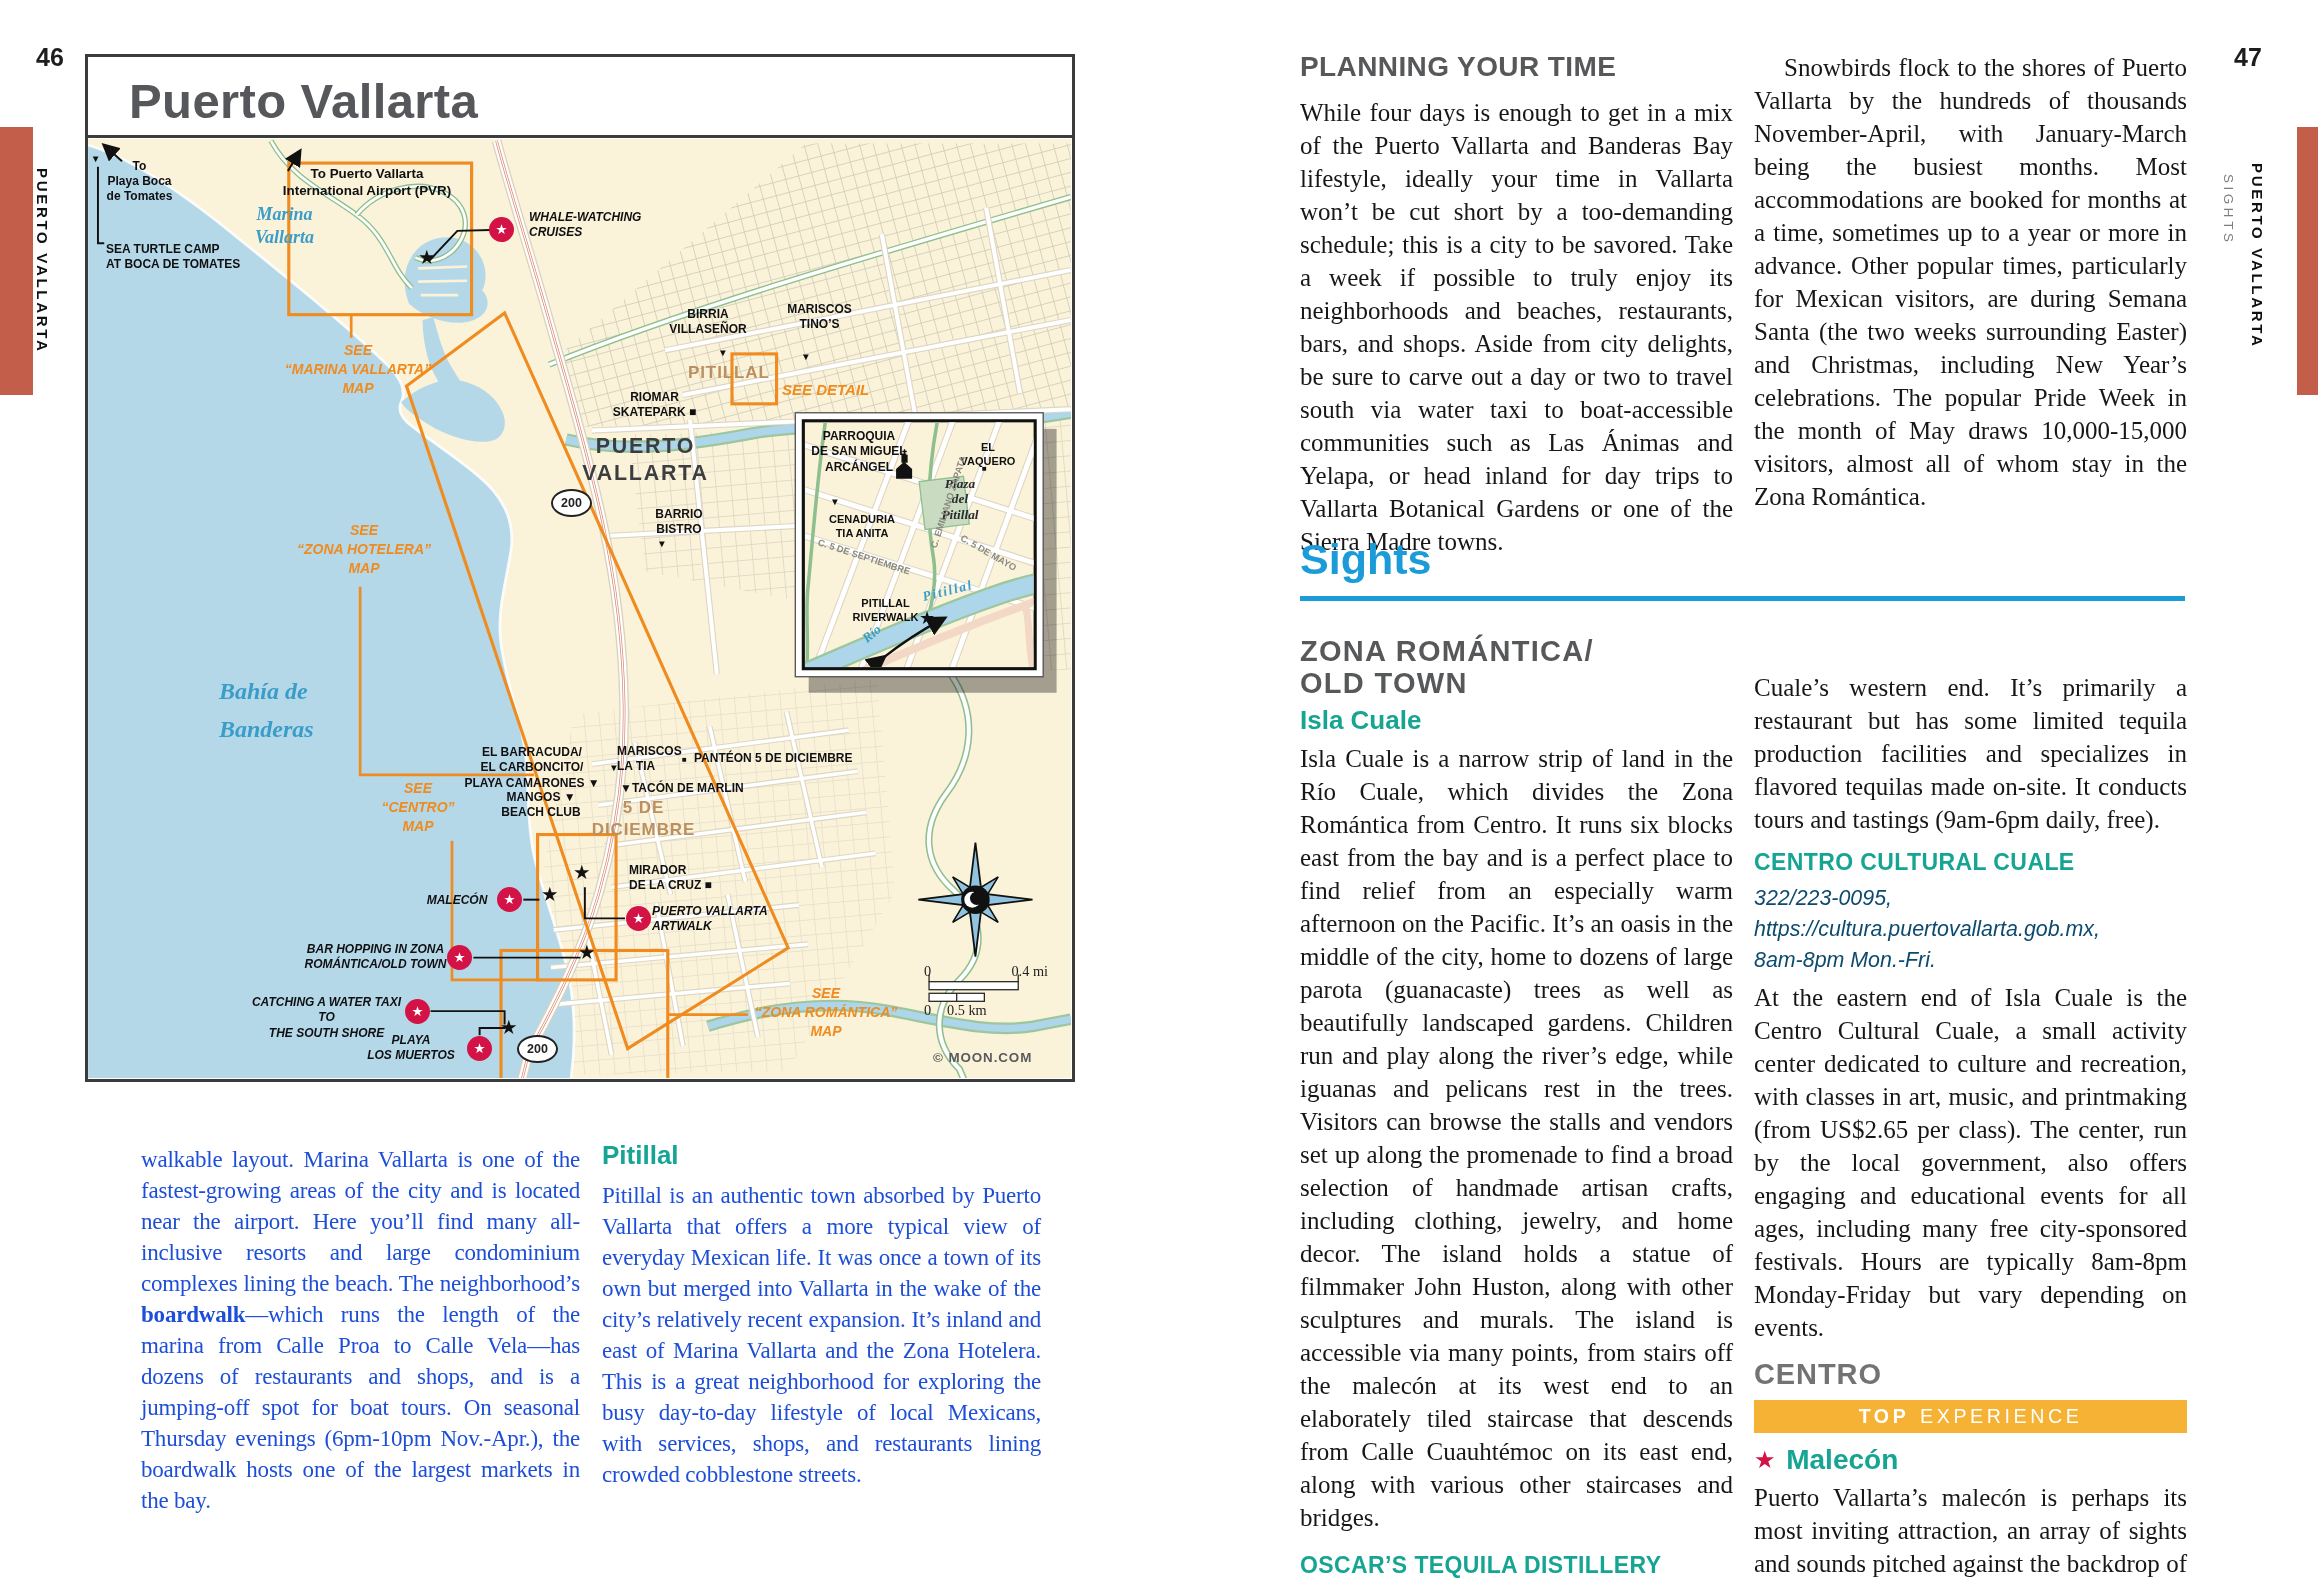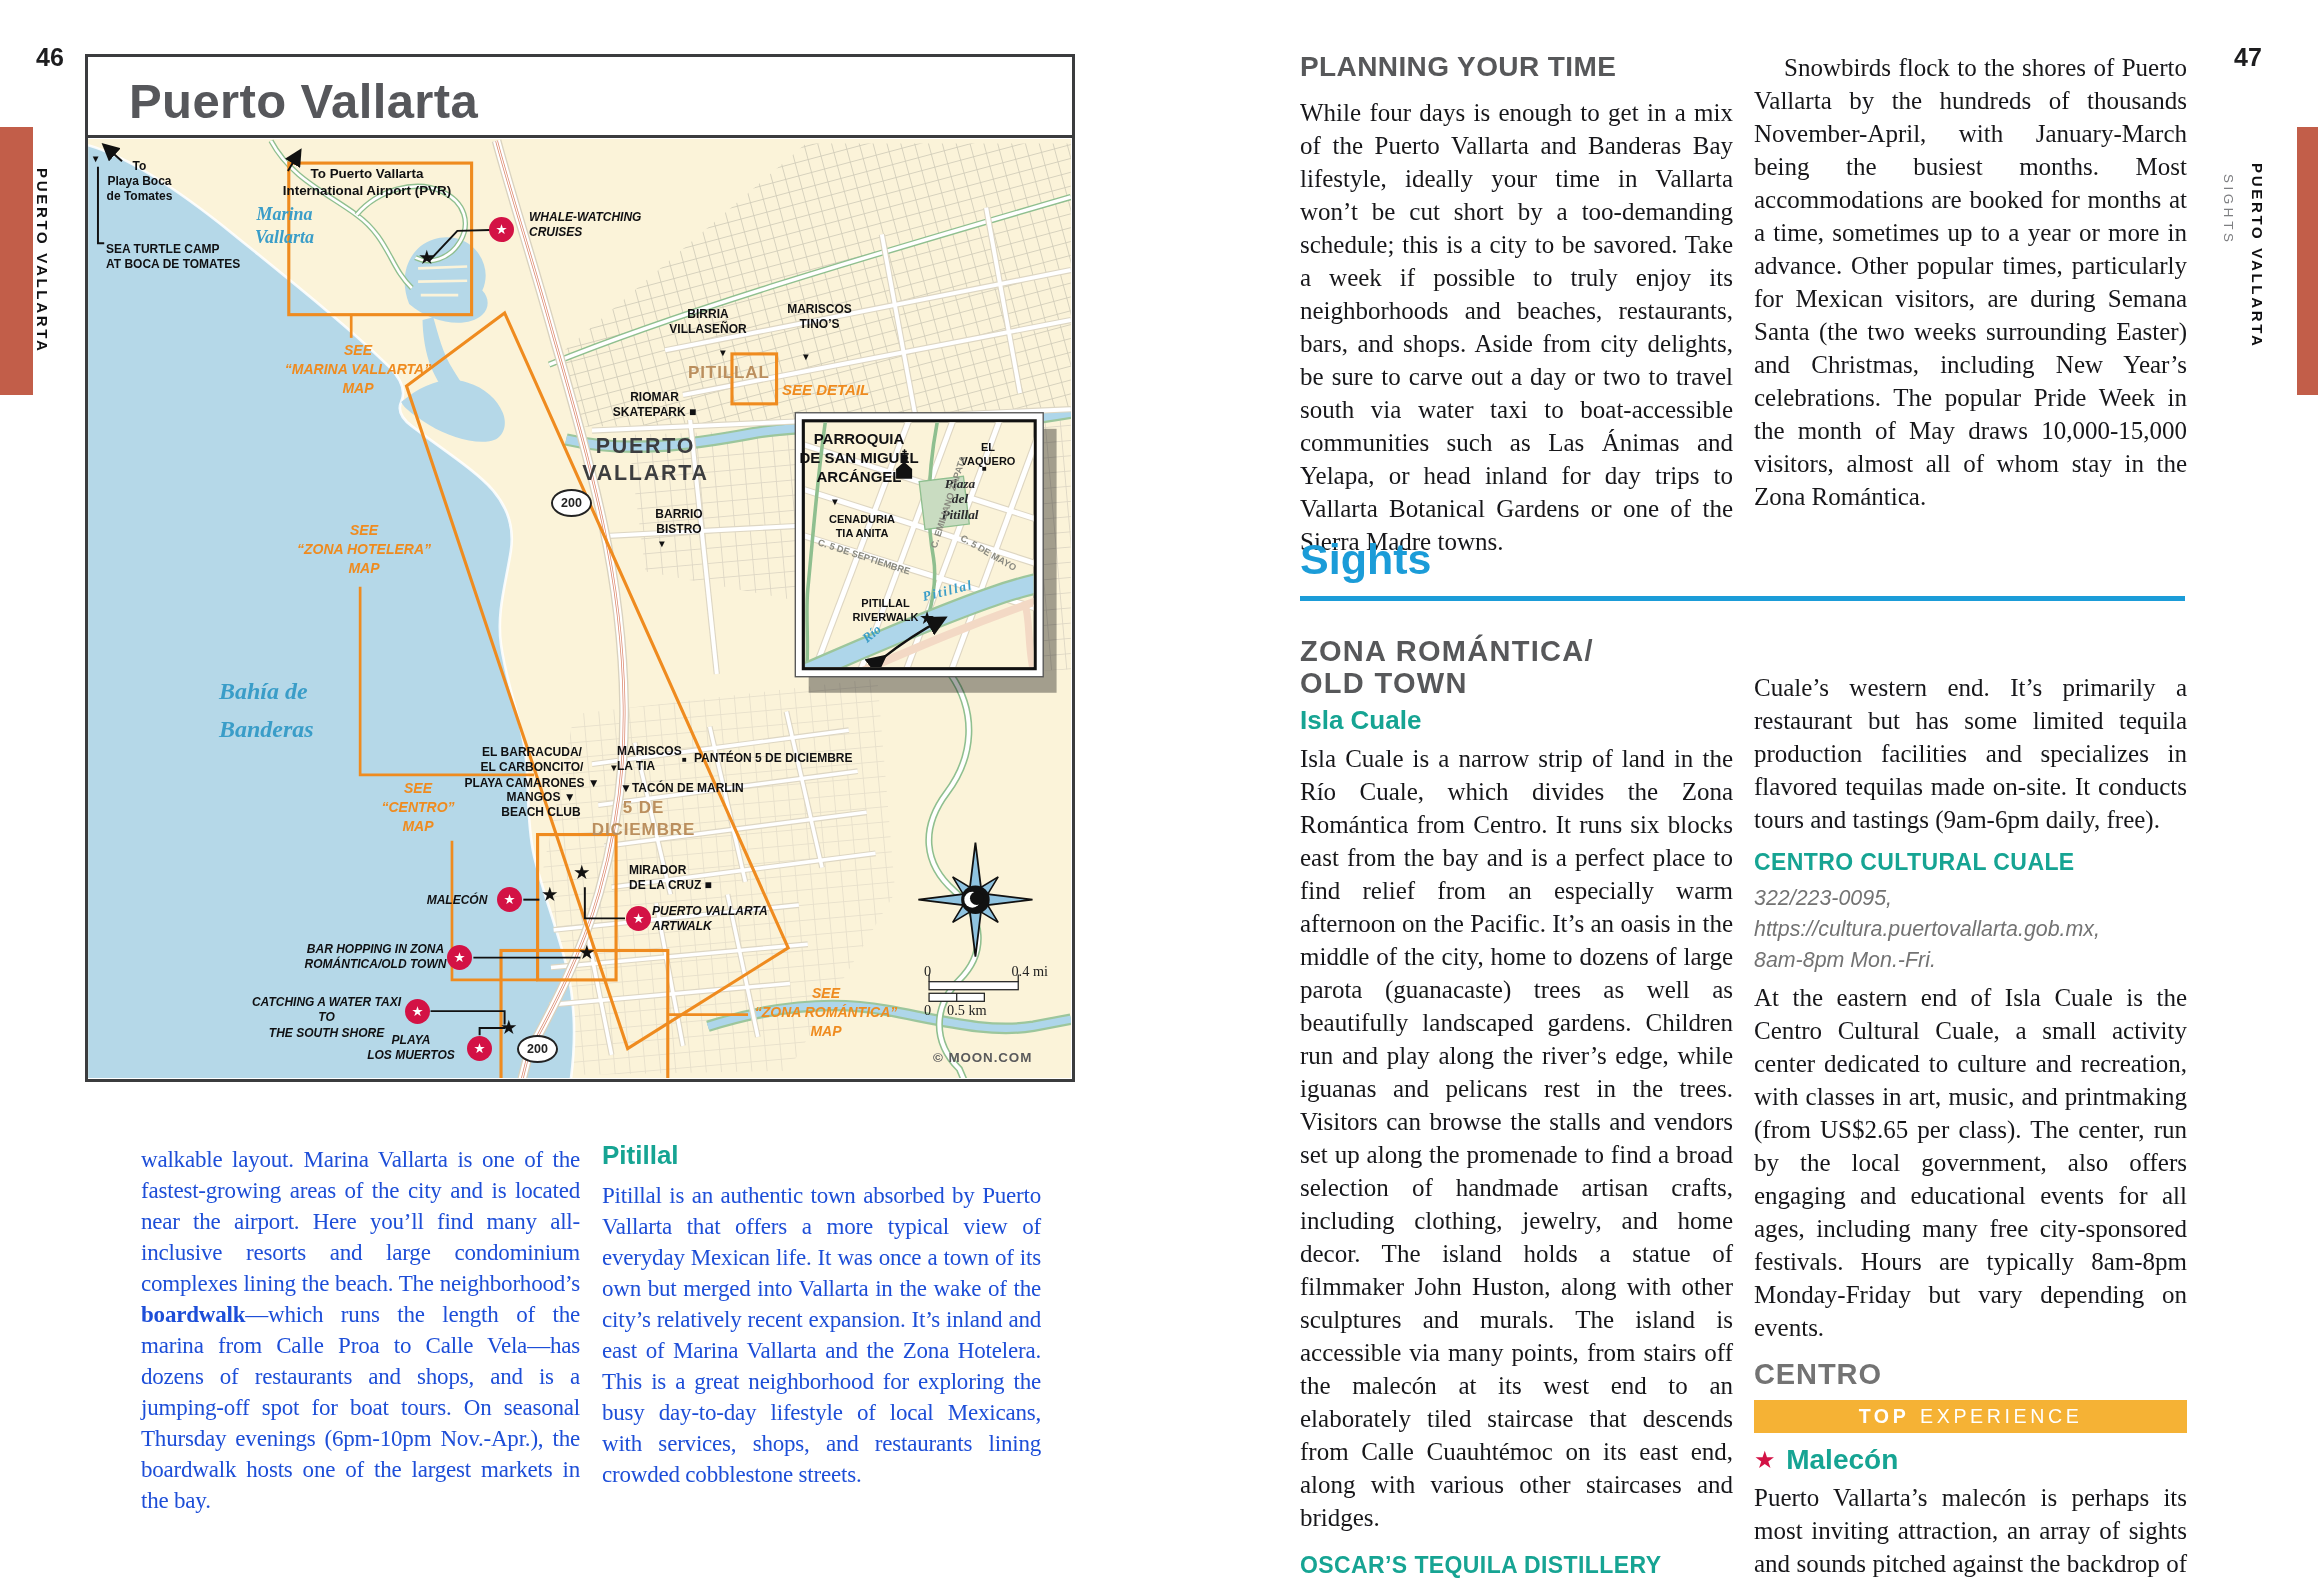--- a/index.html
+++ b/index.html
@@ -34,21 +34,21 @@
   
   .serif{font-family:"Liberation Serif",serif;font-size:25px;line-height:33px;color:#17171a;text-align:justify;margin:0;}
   .serif-sm{font-family:"Liberation Serif",serif;font-size:23px;line-height:31px;color:#1d4ed8;text-align:justify;letter-spacing:-0.2px;margin:0;}
   .indent{text-indent:30px;}
   .h-sans{font-size:28px;font-weight:800;color:#57585a;letter-spacing:0.4px;margin:0 0 12.5px 0;}
   .h-teal-lg{font-size:26px;font-weight:800;color:#16a493;margin:0 0 9px 0;}
   .h-teal{font-size:23px;font-weight:800;color:#16a493;letter-spacing:0.4px;margin:0 0 7.1px 0;}
   .h-zona{font-size:29px;line-height:1.12;font-weight:800;color:#57585a;letter-spacing:1.3px;white-space:pre-line;margin:0 0 5.4px 0;}
   .sights-h{font-size:43px;font-weight:800;color:#1b9cd8;margin:0;}
   .rule-blue{background:#1b9cd8;height:4.5px;}
-  .contact{font-style:italic;font-size:21.4px;line-height:31px;color:#737373;white-space:pre-line;margin:0 0 5.4px 0;text-align:left;}
+  .contact{font-style:italic;font-size:21.4px;line-height:31px;color:#0c4a6e;white-space:pre-line;margin:0 0 5.4px 0;text-align:left;}
   .banner{height:33px;background:#f5b235;display:flex;align-items:center;justify-content:center;gap:10.7px;color:#fff;margin:9px 0 0 0;}
   .banner .b1{font-weight:800;font-size:19.6px;letter-spacing:3.6px;}
   .banner .b2{font-weight:400;font-size:19.6px;letter-spacing:3.6px;}
   .malecon-h{display:flex;align-items:center;gap:10.7px;margin:10.7px 0 5.4px 0;}
   .malecon-h .st{color:#d31245;font-size:24px;}
   .malecon-h .tx{color:#16a493;font-size:28px;font-weight:800;}
   .centro-h{font-size:29px;font-weight:800;color:#737373;letter-spacing:0.9px;margin:14.3px 0 0 0;}
 </style>
 </head>
 <body>
@@ -314,21 +314,21 @@
       <div class="ml ml-r ml-i" style="left:330px;top:754px;width:78px;">MALECÓN</div>
       <div class="ml ml-i" style="left:564px;top:765px;">PUERTO VALLARTA
 ARTWALK</div>
       <div class="ml ml-r ml-i" style="left:214px;top:803px;width:147px;">BAR HOPPING IN ZONA
 ROMÁNTICA/OLD TOWN</div>
       <div class="ml ml-r ml-i" style="left:156px;top:856px;width:165px;">CATCHING A WATER TAXI TO
 THE SOUTH SHORE</div>
       <div class="ml ml-r ml-i" style="left:268px;top:894px;width:110px;">PLAYA
 LOS MUERTOS</div>
 
-      <div class="ml ml-r" style="left:709px;top:290px;width:124px;font-size:15px;">PARROQUIA
+      <div class="ml ml-r" style="left:709px;top:290px;width:124px;font-size:12px;">PARROQUIA
 DE SAN MIGUEL
 ARCÁNGEL</div>
       <div class="ml ml-c" style="left:869px;top:301px;width:62px;font-size:11px;">EL
 VAQUERO</div>
       <div class="ml ml-c" style="left:834px;top:337px;width:76px;font-family:'Liberation Serif',serif;font-style:italic;font-weight:700;font-size:13.4px;line-height:1.15;color:#2b2b2e;">Plaza
 del
 Pitillal</div>
       <div class="ml ml-c" style="left:734px;top:373px;width:80px;font-size:11px;">CENADURIA
 TIA ANITA</div>
       <div class="ml ml-r" style="left:762px;top:457px;width:71px;font-size:11px;">PITILLAL

